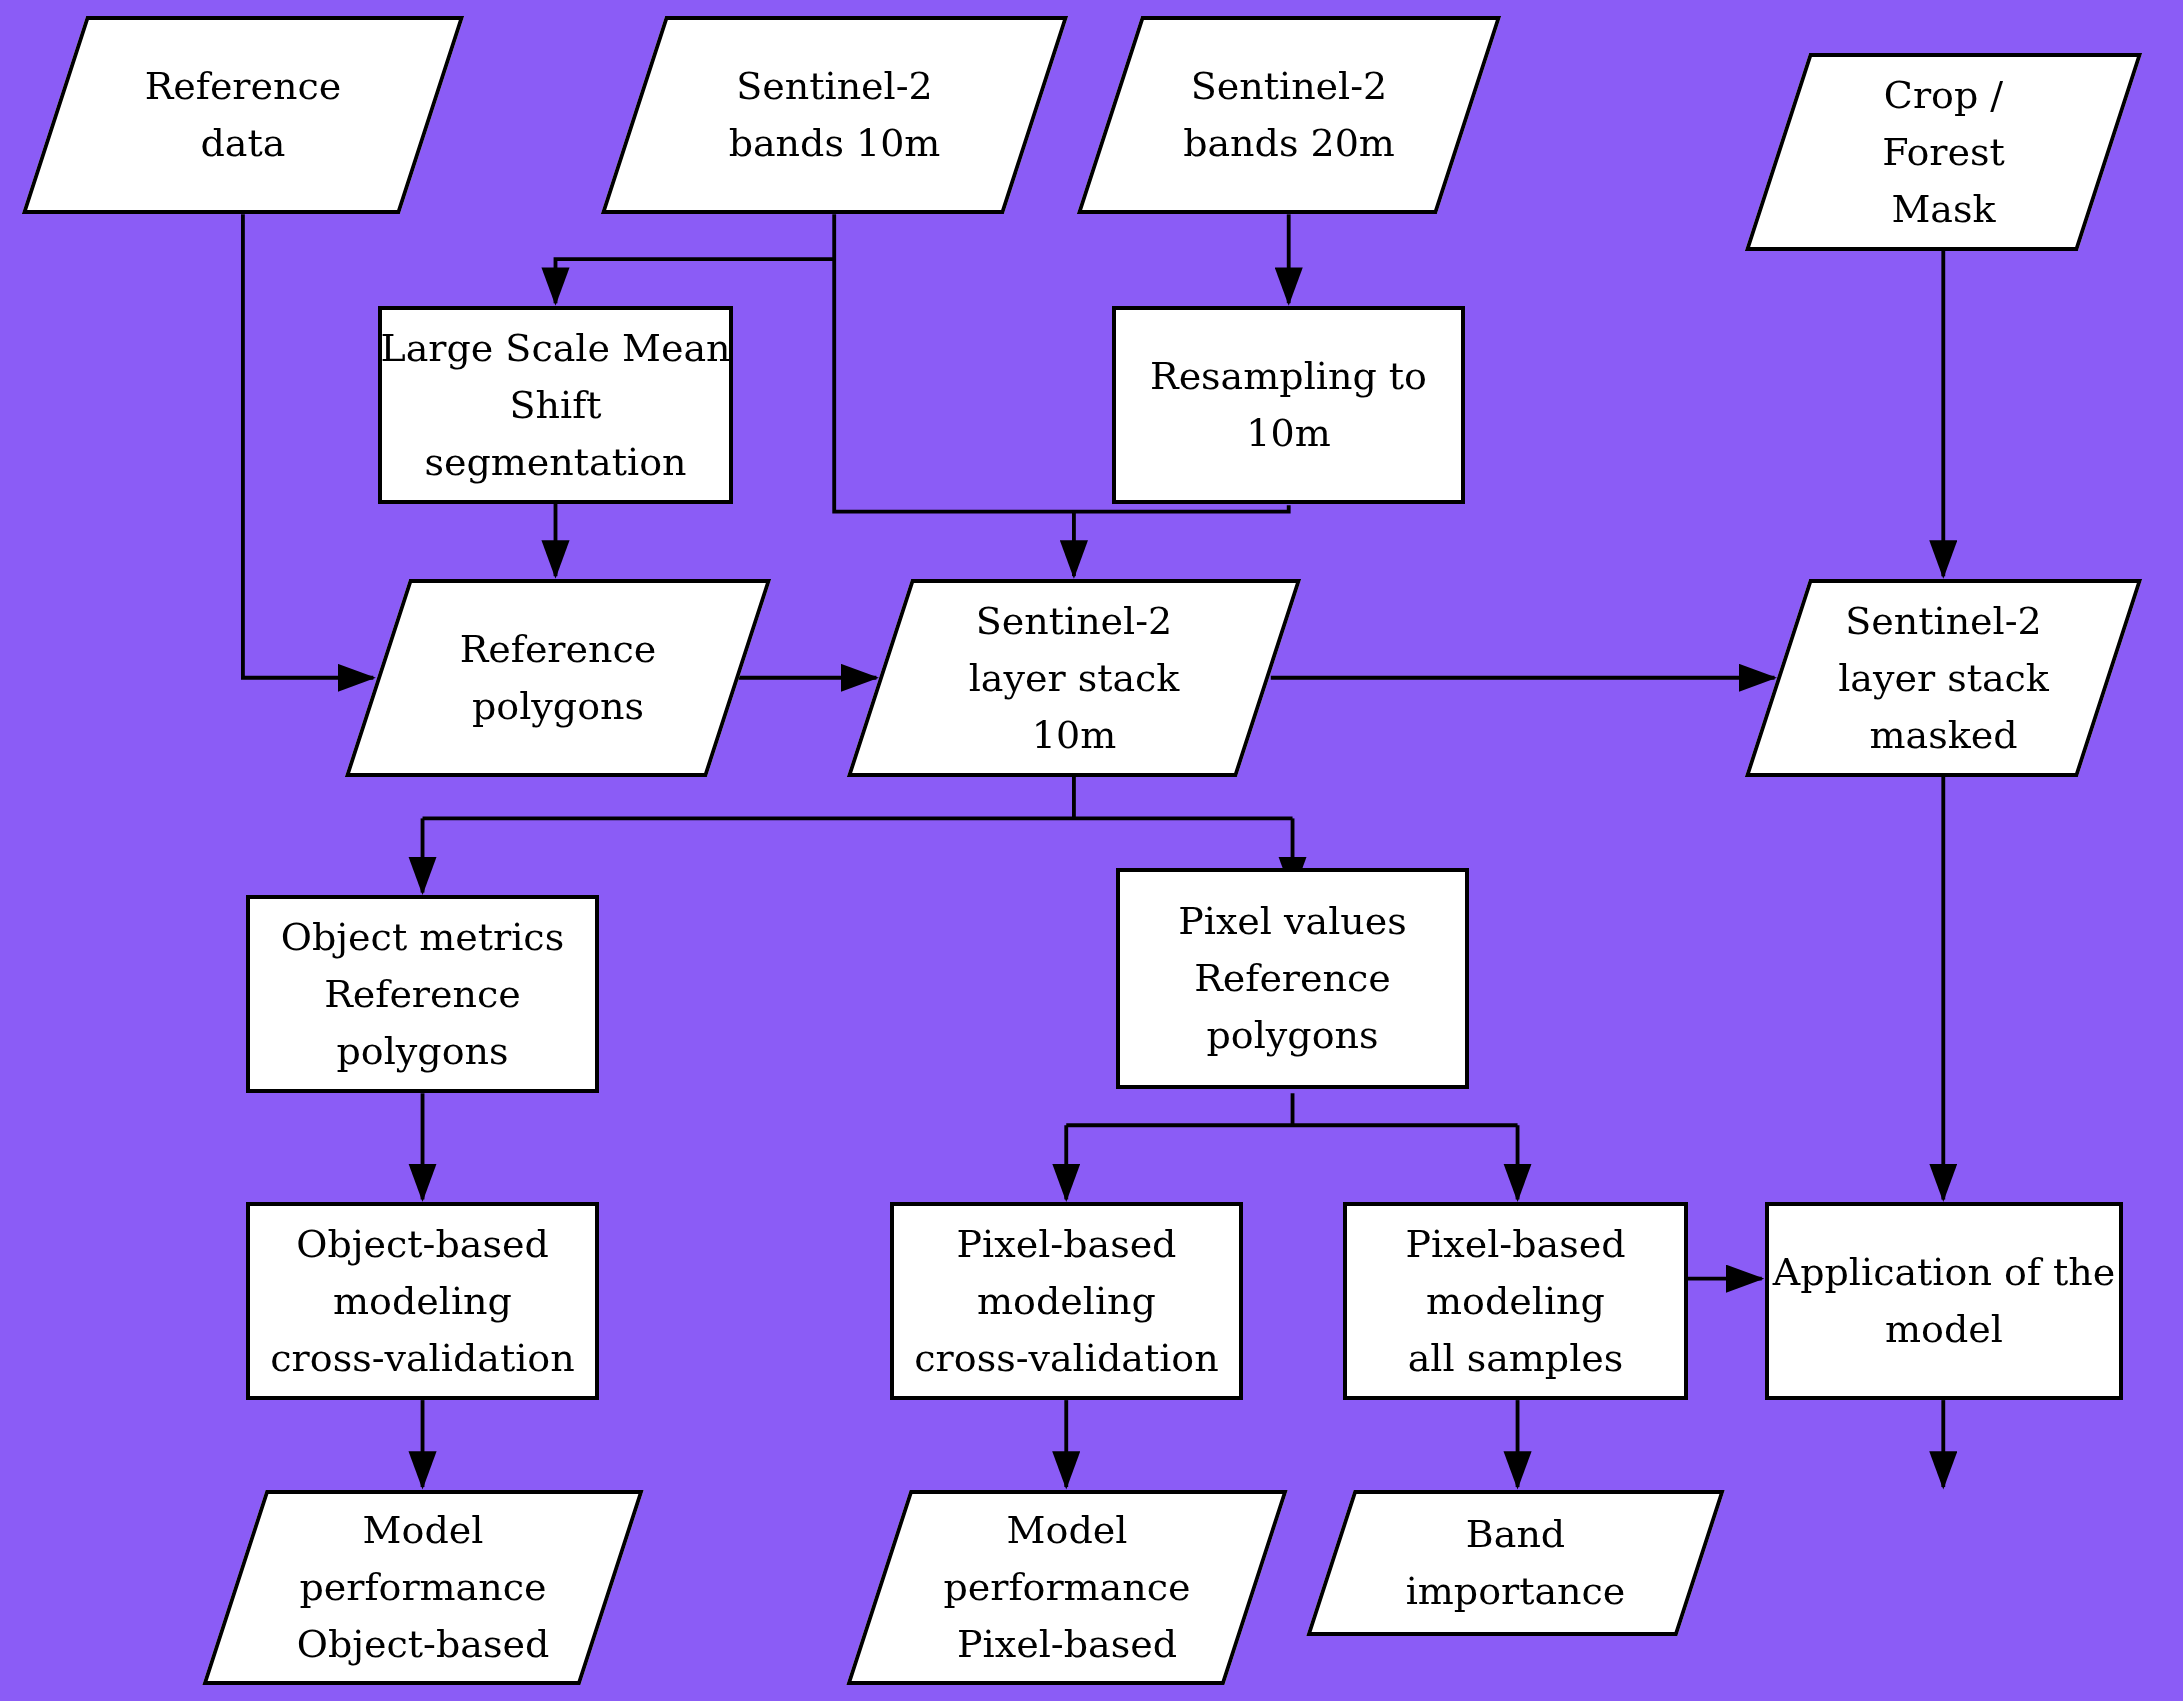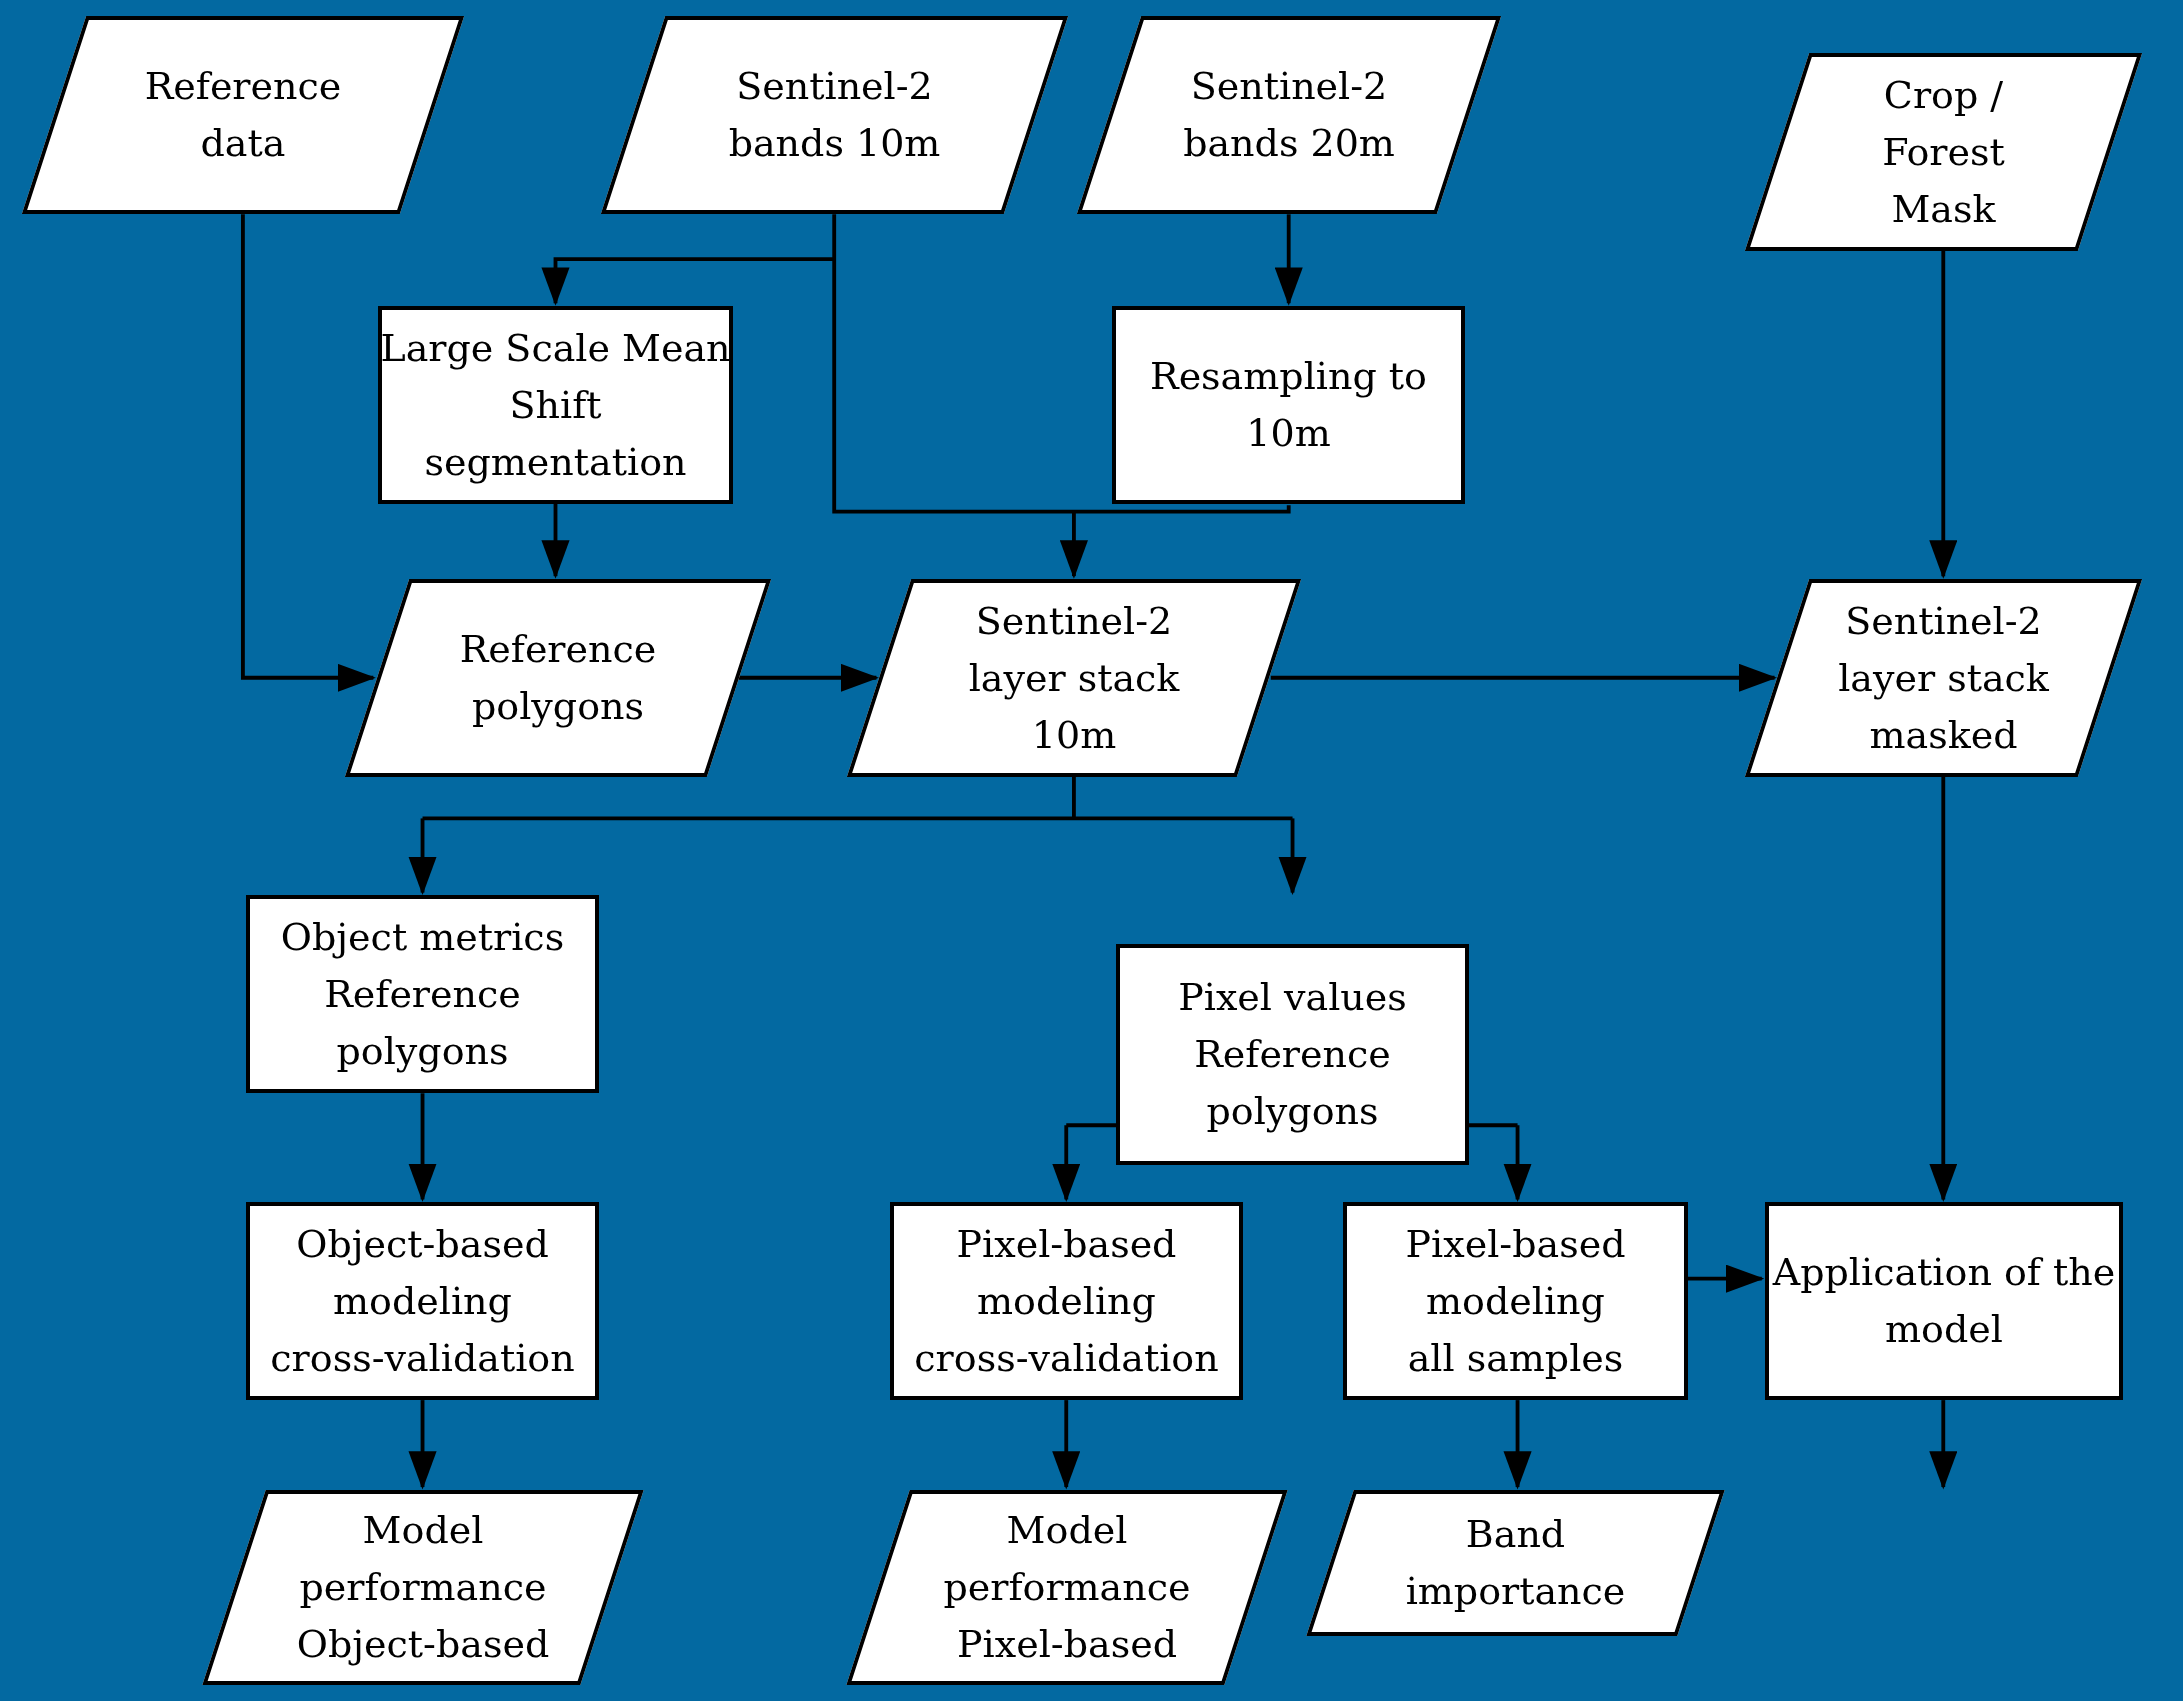--- a/index.html
+++ b/index.html
@@ -1,21 +1,21 @@
 <!DOCTYPE html>
 <html style="font-size:10.2px"><head>
 <meta charset="utf-8">
 <title>Workflow Flowchart</title>
 <style>
   html, body { margin: 0; padding: 0; background: #ffffff; }
   .canvas {
     position: relative;
     width: 2183px;
     height: 1702px;
-    background: #0369a1;
+    background: #8b5cf6;
     font-family: "DejaVu Serif", "Liberation Serif", serif;
     color: #000;
     overflow: hidden;
   }
   .connectors {
     position: absolute;
     left: 0; top: 0;
     width: 2183px; height: 1702px;
   }
   .node { position: absolute; }
@@ -132,21 +132,21 @@
 layer stack
 masked</div>
   </div>
 
   <div class="node rect" style="left:246px; top:895px; width:353px; height:198px;">
     <div class="shape"></div>
     <div class="label">Object metrics
 Reference
 polygons</div>
   </div>
-  <div class="node rect" style="left:1116px; top:944px; width:353px; height:221px;">
+  <div class="node rect" style="left:1116px; top:868px; width:353px; height:221px;">
     <div class="shape"></div>
     <div class="label">Pixel values
 Reference
 polygons</div>
   </div>
 
   <div class="node rect" style="left:246px; top:1202px; width:353px; height:198px;">
     <div class="shape"></div>
     <div class="label">Object-based
 modeling

